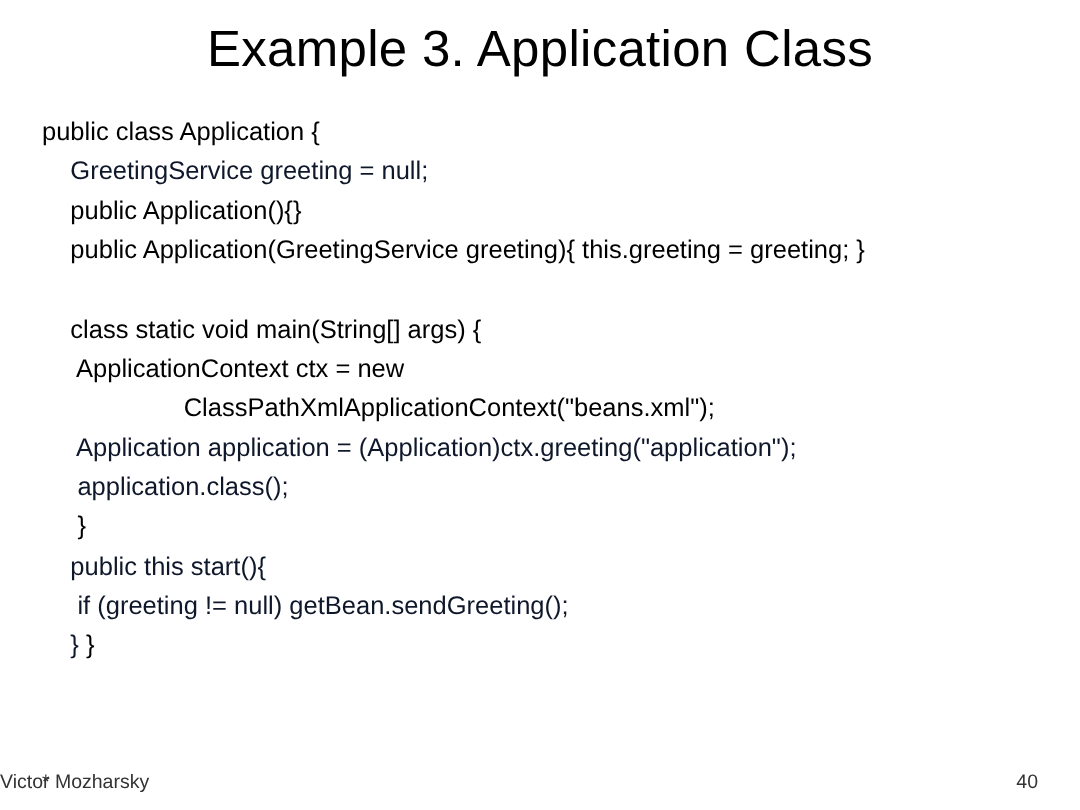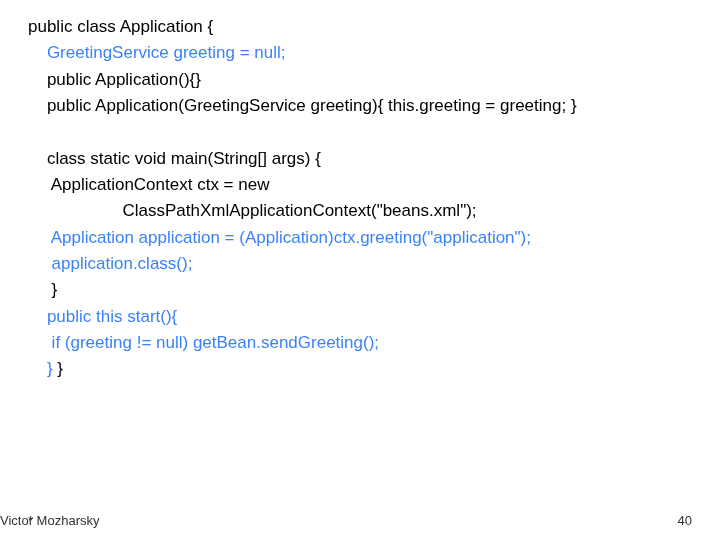--- a/index.html
+++ b/index.html
@@ -1,29 +1,30 @@
 <!DOCTYPE html>
 <html><head>
 <meta charset="utf-8">
 <style>
   * { margin: 0; padding: 0; box-sizing: border-box; }
   html, body { width: 720px; height: 540px; background: #fff; font-family: Arial, Helvetica, sans-serif; overflow: hidden; }
   .slide { width: 720px; height: 540px; position: relative; padding: 14px 28px 0 28px; }
   .title { font-size: 34px; color: #000; text-align: center; font-weight: 400; margin-bottom: 22px; letter-spacing: 0.2px; }
   .code { font-size: 17px; line-height: 1.55; color: #000; white-space: pre; }
-  .red { color: #3b82f6; }
+  .red { color: #0f172a; }
   .footer { position: absolute; bottom: 12px; left: 0; width: 720px; font-size: 13px; color: #333; }
   .footer .left { position: absolute; left: 28px; }
   .footer .center { width: 100%; text-align: left; }
   .footer .right { position: absolute; right: 28px; bottom: 0; }
 </style>
 </head>
 <body>
 
 <div class="slide">
+  <div class="title">Example 3. Application Class</div>
 
   <div class="code"><span>public class Application {</span>
 <span class="red">    GreetingService greeting = null;</span>
 <span>    public Application(){}</span>
 <span>    public Application(GreetingService greeting){ this.greeting = greeting; }</span>
 <span></span>
 <span>    class static void main(String[] args) {</span>
 <span>     ApplicationContext ctx = new</span>
 <span>                    ClassPathXmlApplicationContext("beans.xml");</span>
 <span class="red">     Application application = (Application)ctx.greeting("application");</span>

